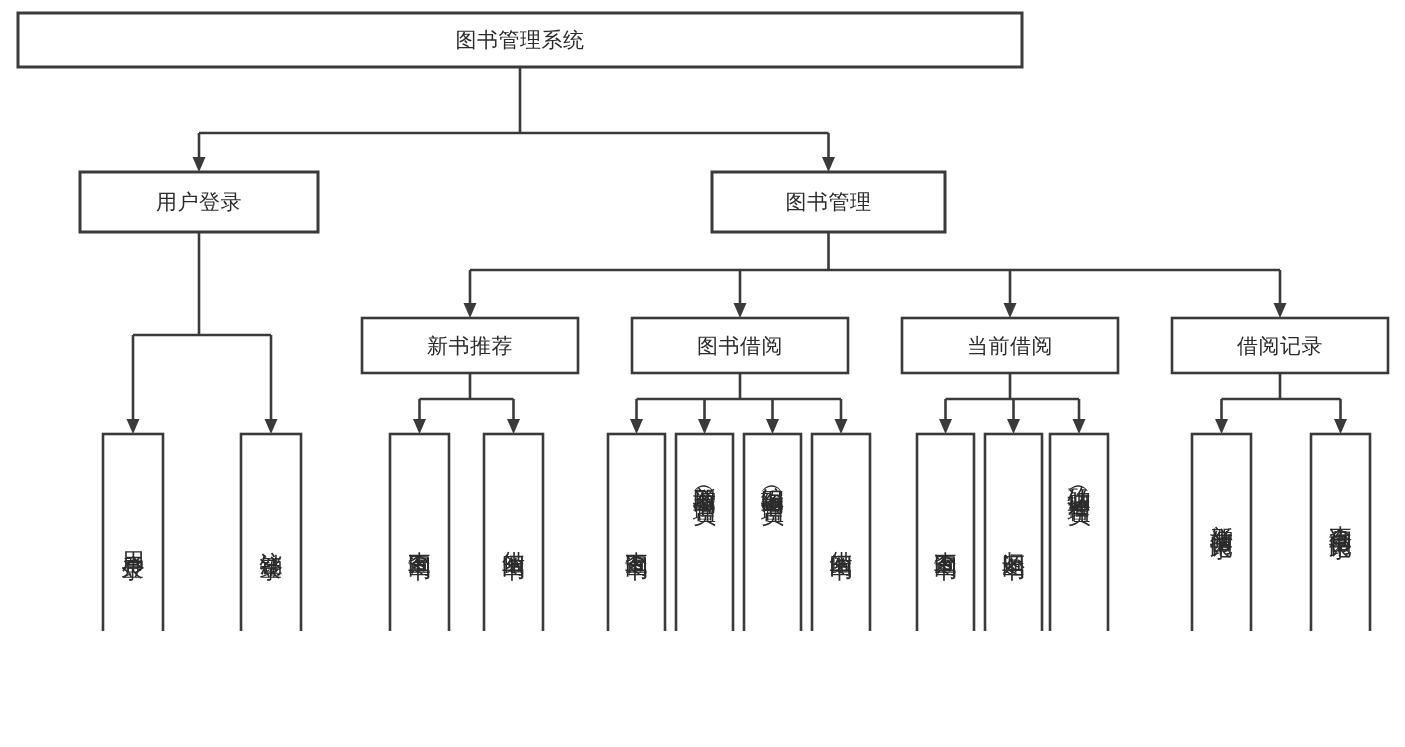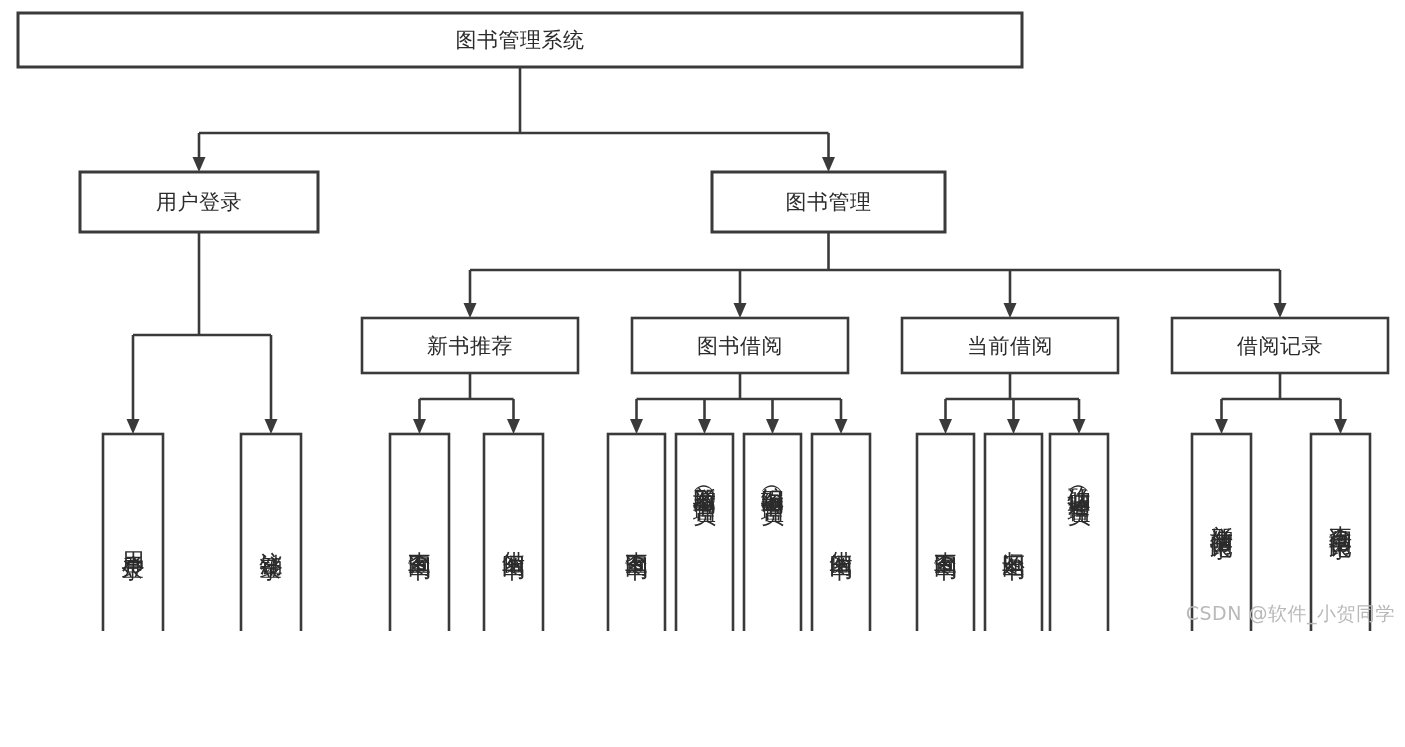--- a/index.html
+++ b/index.html
@@ -207,14 +207,13 @@
       <div class="leaf-label-wrap" style="left: 1050px; top: 440px; width: 58px; height: 289px; padding-top: 27.5px;">
         <span class="leaf-label">确认归还（管理员）</span>
       </div>
       <div class="leaf-label-wrap" style="left: 1192px; top: 440px; width: 59px; height: 289px; padding-top: 66.5px;">
         <span class="leaf-label">新增借阅记录</span>
       </div>
       <div class="leaf-label-wrap" style="left: 1311px; top: 440px; width: 59px; height: 289px; padding-top: 66.5px;">
         <span class="leaf-label">查询借阅记录</span>
       </div>
     </div>
-  <div class="watermark">CSDN @软件_小贺同学</div>
 </div>
 
 </body></html>

